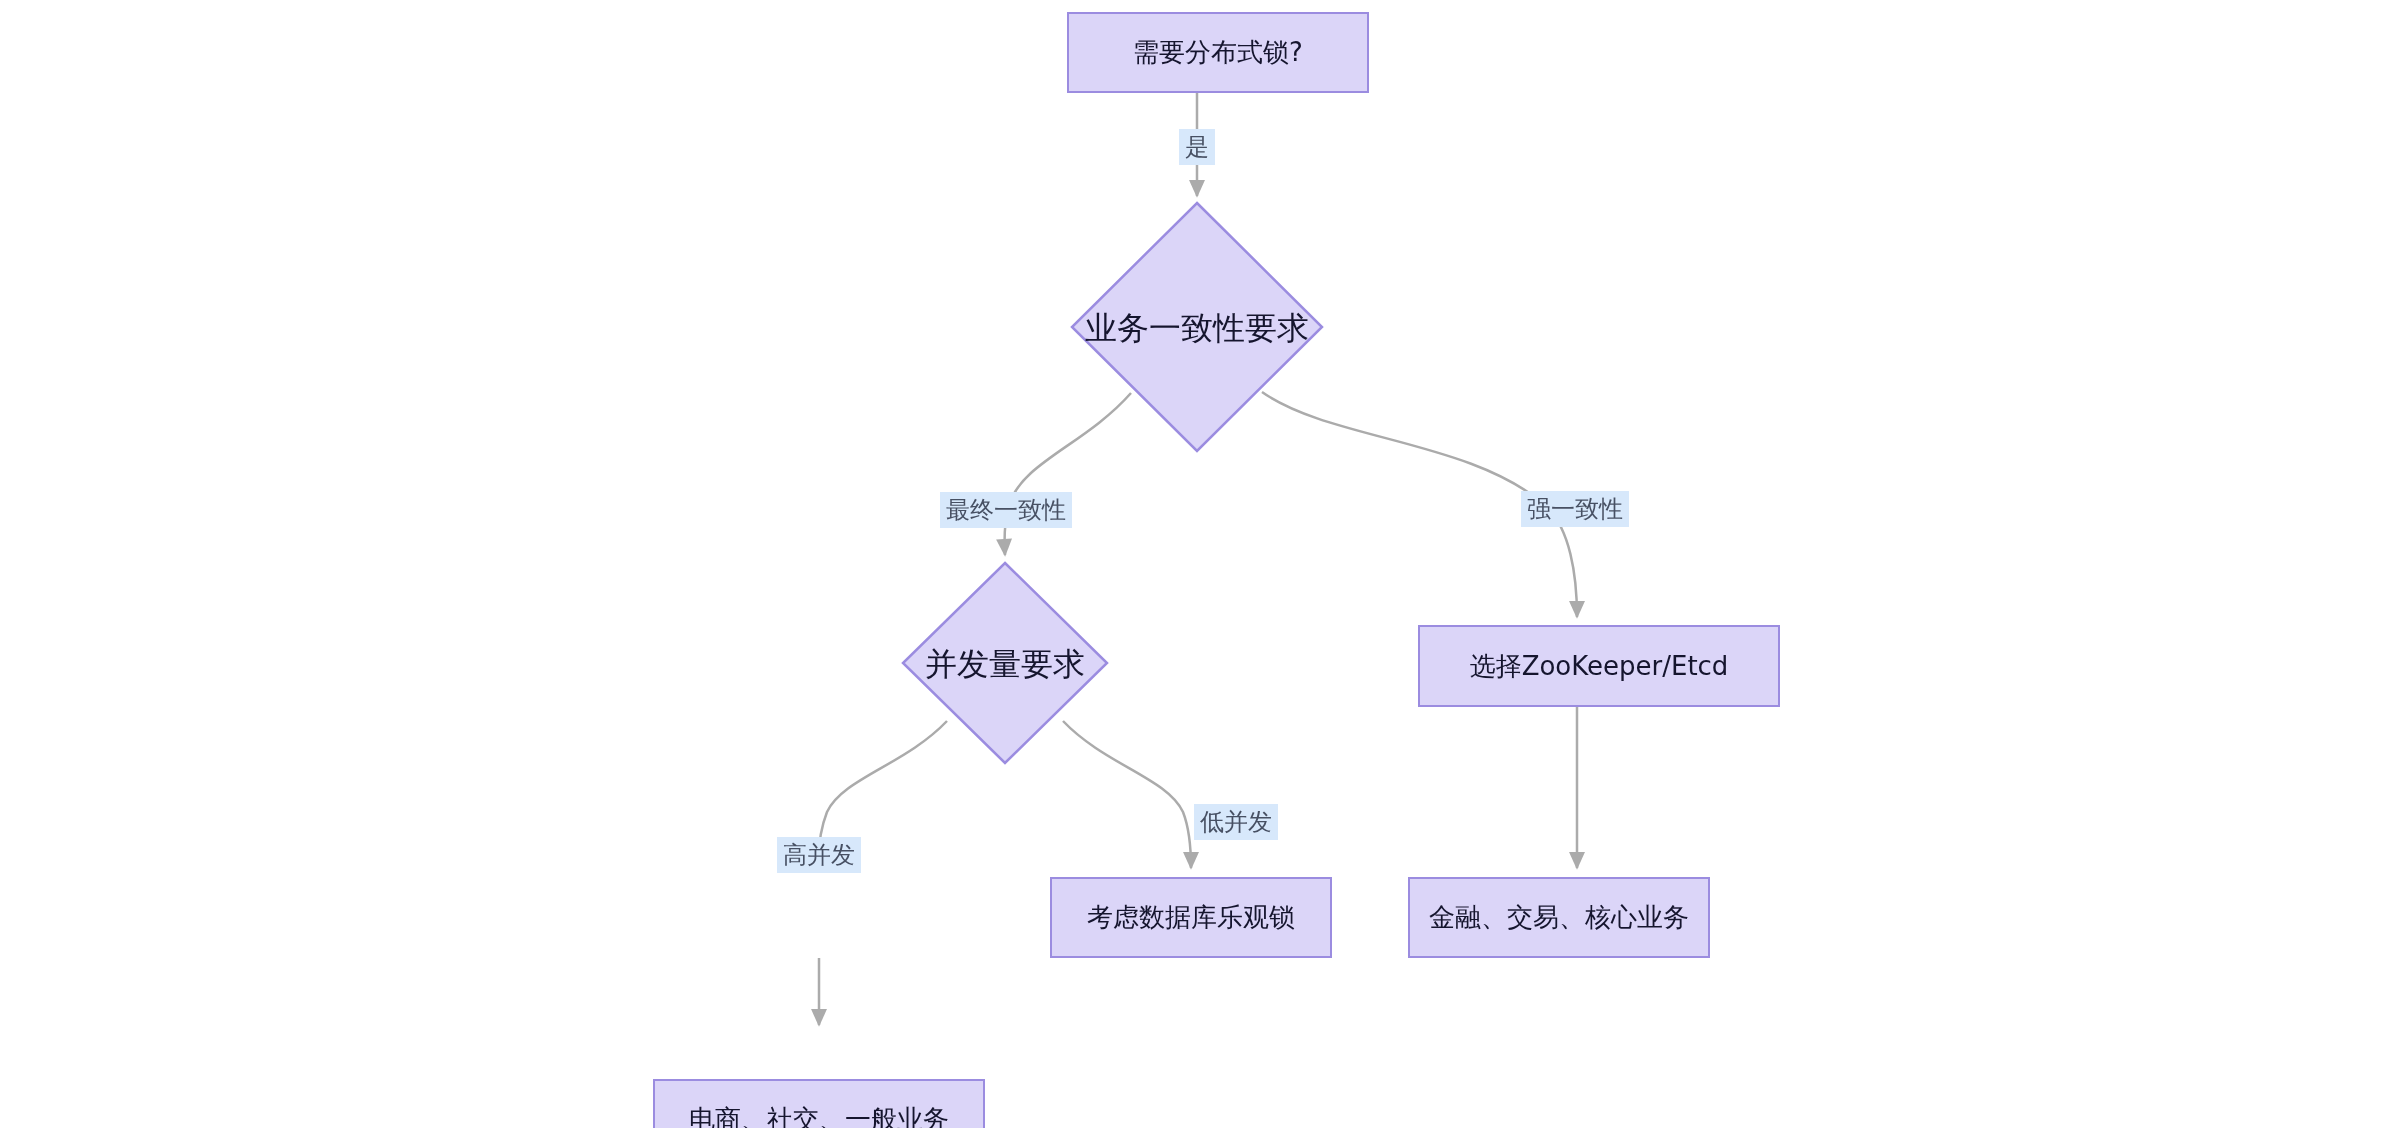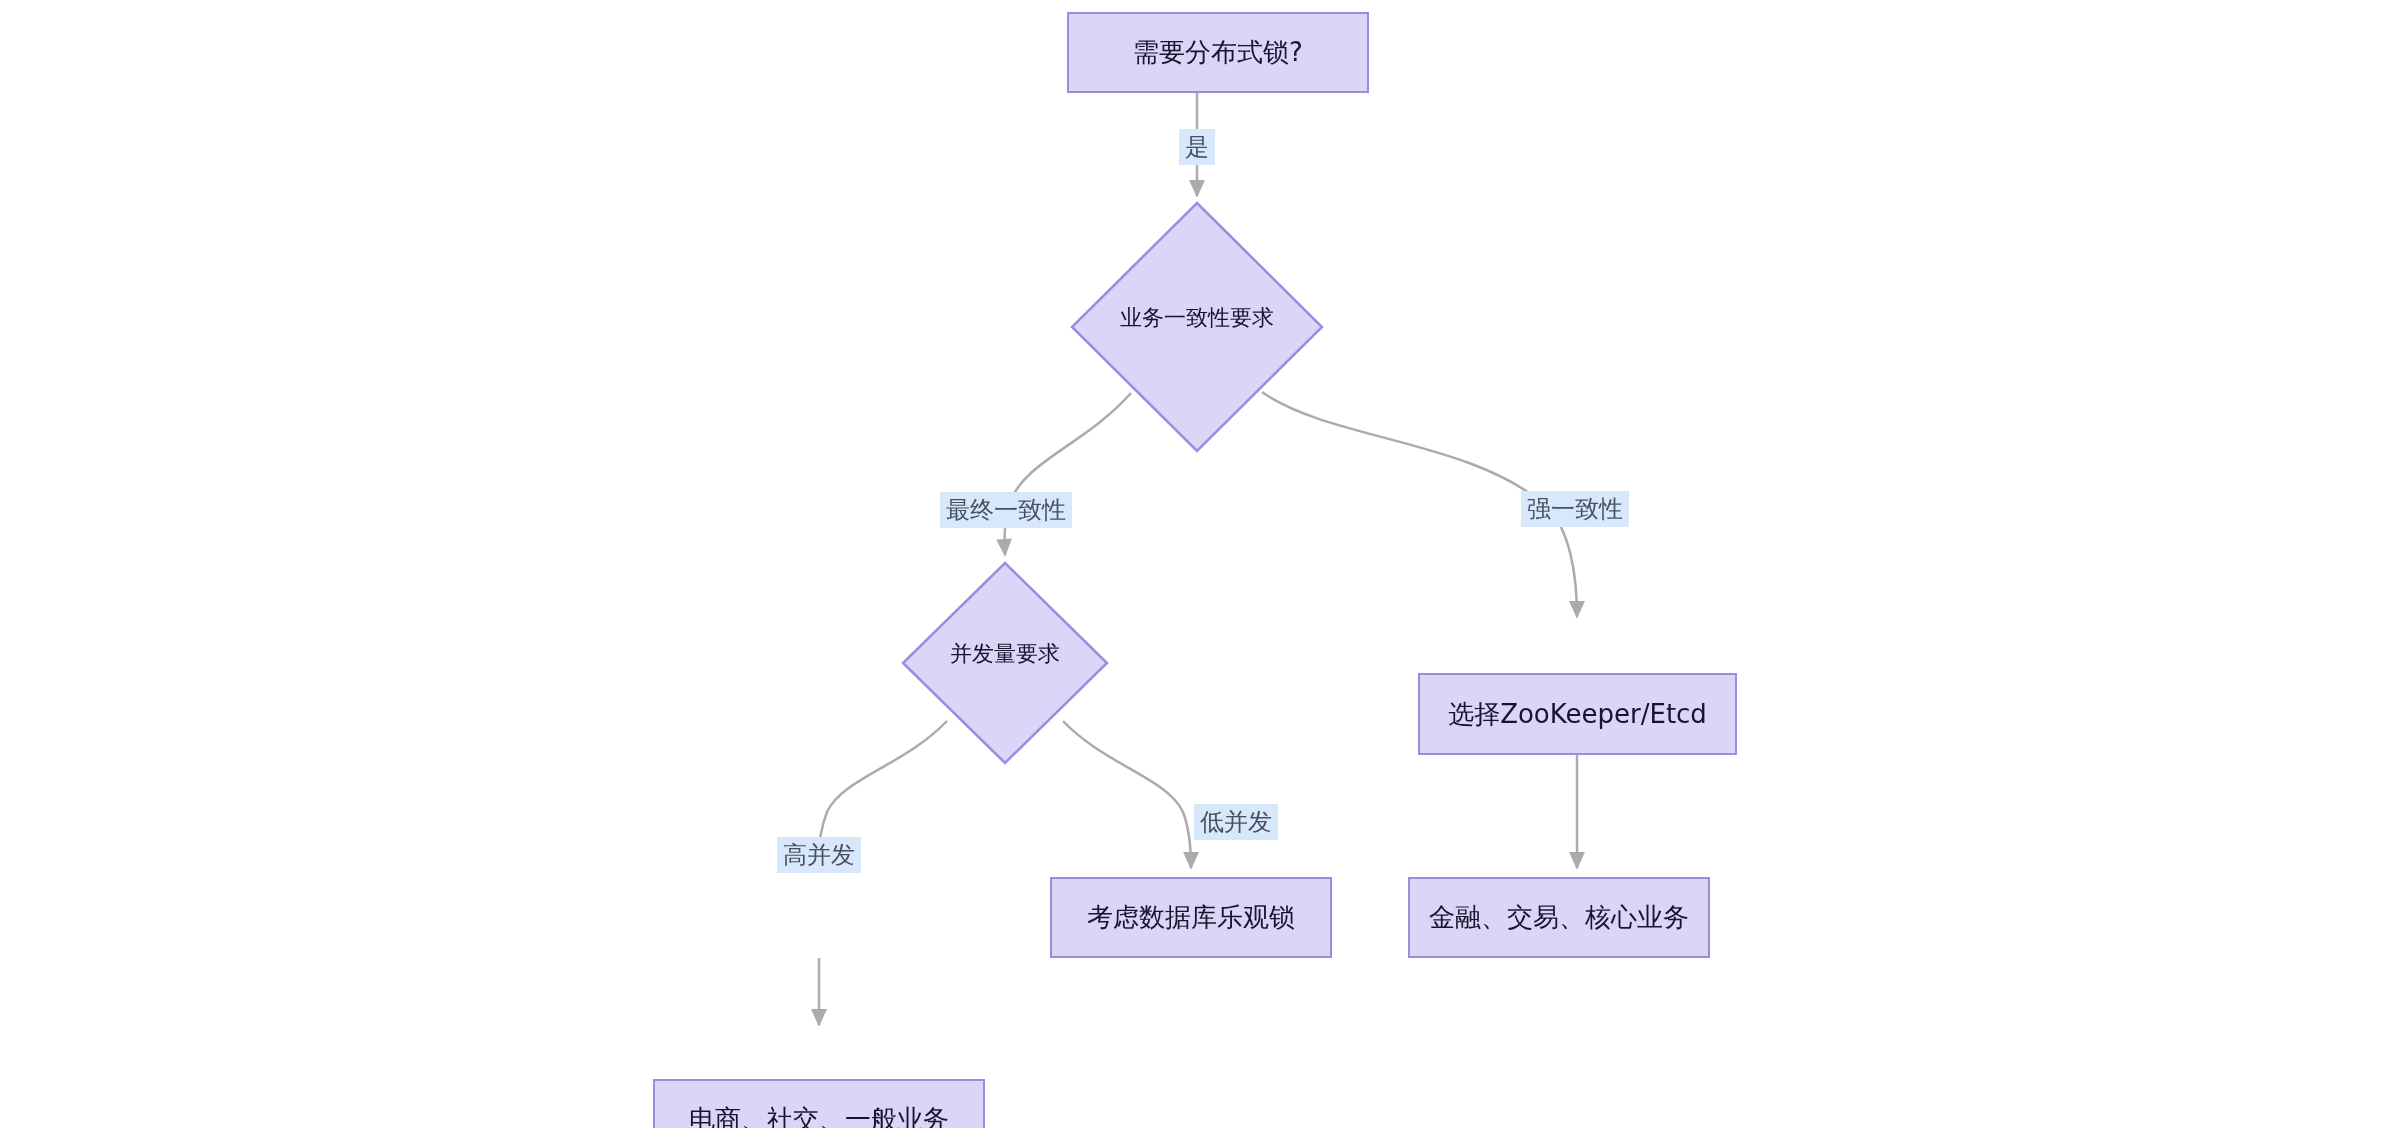--- a/index.html
+++ b/index.html
@@ -33,23 +33,23 @@
     align-items: center;
     justify-content: center;
     font-size: 26px;
     color: var(--node-text);
     text-align: center;
     white-space: nowrap;
   }
   .diamond-label {
     position: absolute;
     display: flex;
-    align-items: flex-start;
+    align-items: flex-end;
     justify-content: center;
-    font-size: 22px;
+    font-size: 32px;
     color: var(--node-text);
     text-align: center;
     white-space: nowrap;
     pointer-events: none;
   }
   .edge-label {
     position: absolute;
     transform: translate(-50%, -50%);
     background: var(--edge-label-bg);
     color: var(--edge-label-text);
@@ -91,21 +91,21 @@
 
   <div class="node-rect" style="left:1067px; top:12px; width:302px; height:81px;">
     <span>需要分布式锁?</span>
   </div>
 
 
   <div class="node-rect" style="left:1050px; top:877px; width:282px; height:81px;align-items:center;">
     <span>考虑数据库乐观锁</span>
   </div>
 
-  <div class="node-rect" style="left:1418px; top:625px; width:319px; height:82px;margin-top:48px;">
+  <div class="node-rect" style="left:1418px; top:625px; width:362px; height:82px;">
     <span>选择ZooKeeper/Etcd</span>
   </div>
 
   <div class="node-rect" style="left:653px; top:1079px; width:332px; height:80px;">
     <span>电商、社交、一般业务</span>
   </div>
 
   <div class="node-rect" style="left:1408px; top:877px; width:302px; height:81px;">
     <span>金融、交易、核心业务</span>
   </div>

